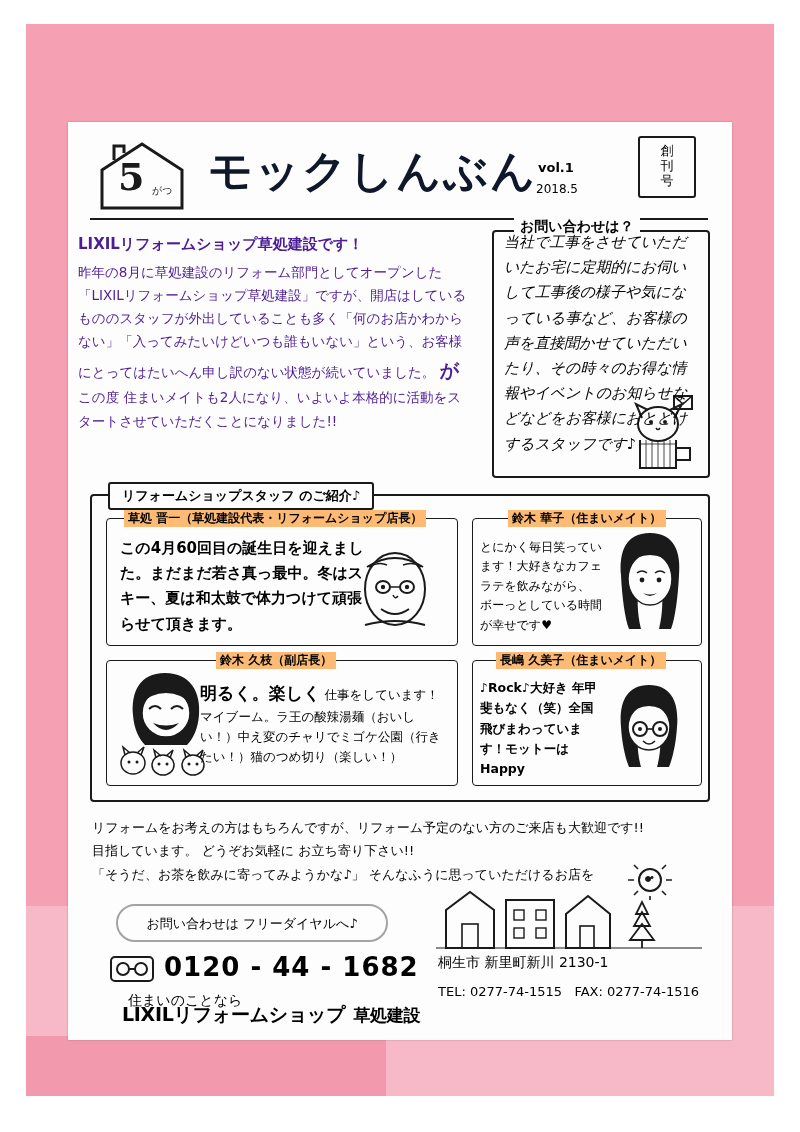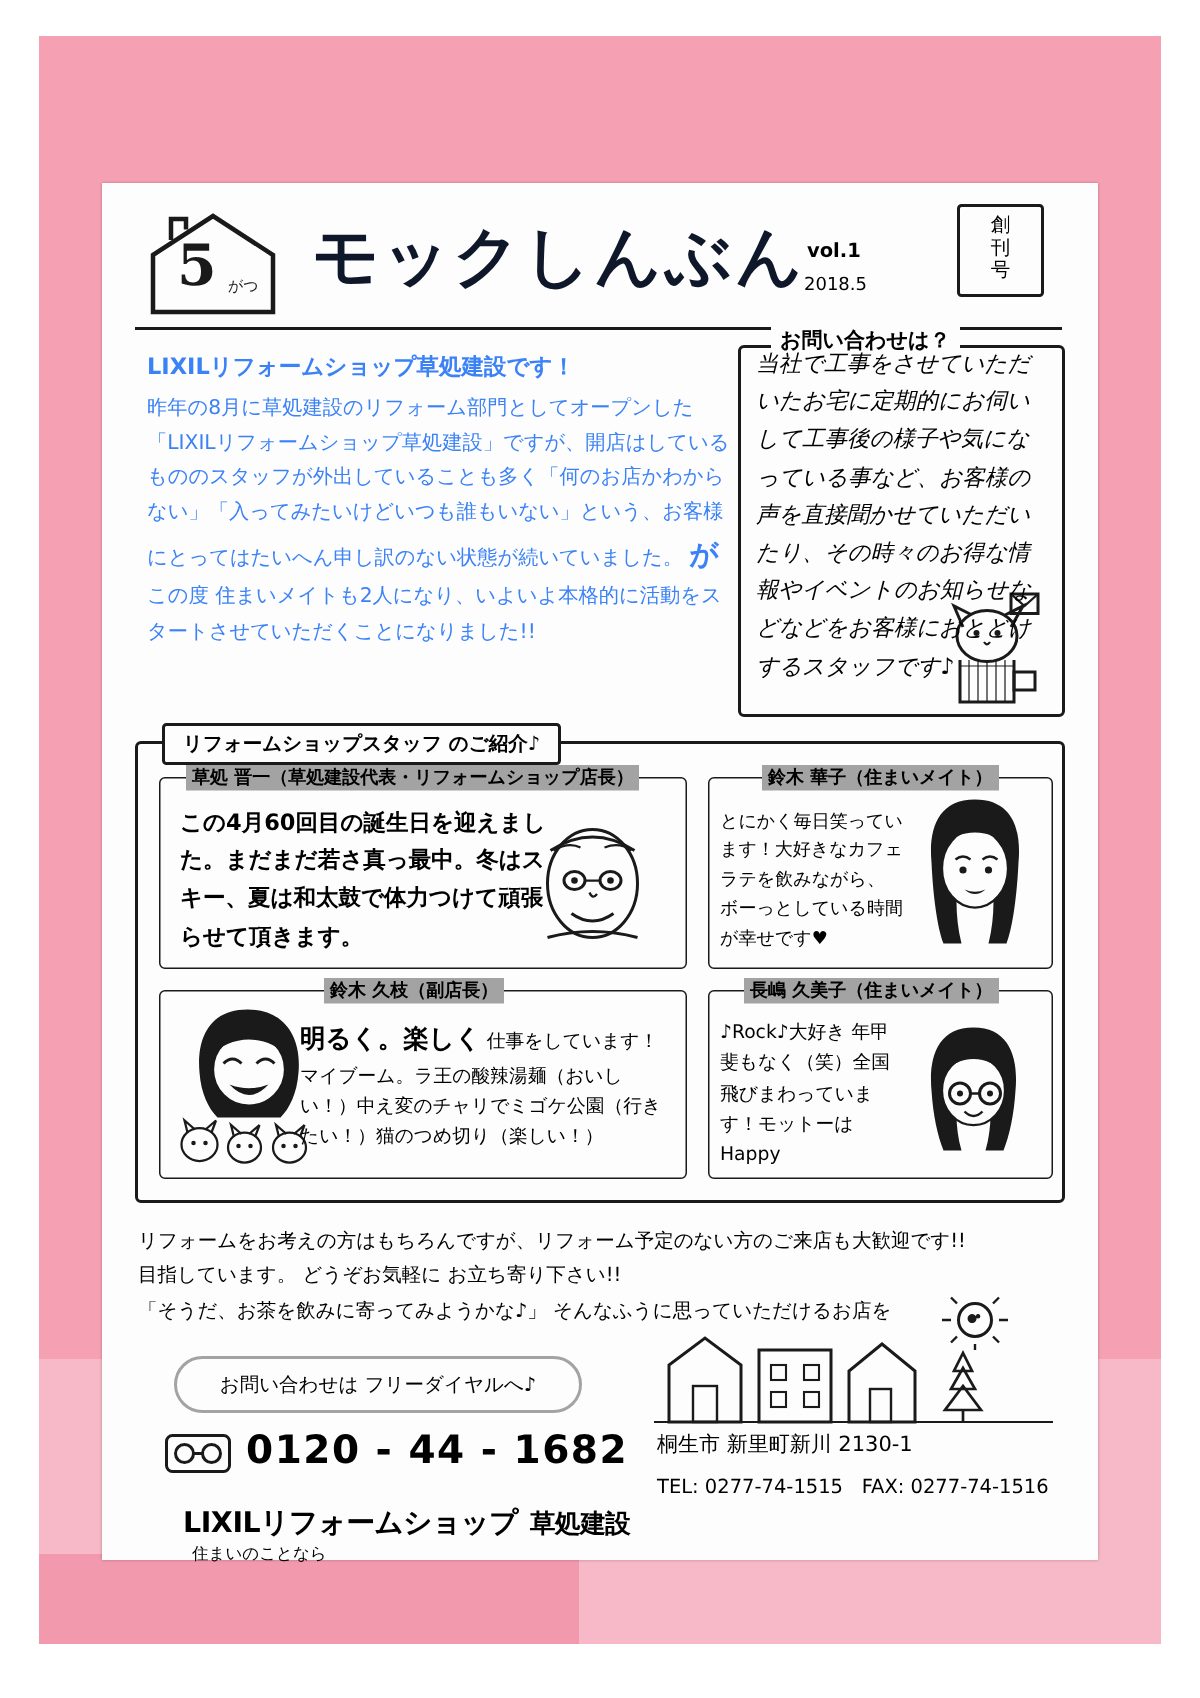--- a/index.html
+++ b/index.html
@@ -128,26 +128,26 @@
     position: absolute;
     left: 22px;
     top: 96px;
     width: 618px;
     height: 2px;
     background: #1a1a1a;
   }
   
   .intro {
     position: absolute;
-    left: 30px;
+    left: 10px;
     top: 110px;
     width: 392px;
     font-size: 13.5px;
     line-height: 1.72;
-    color: #3b82f6;
+    color: #4c1d95;
   }
   .intro .lead {
     font-size: 15px;
     font-weight: bold;
     display: block;
     margin-bottom: 3px;
   }
   .intro .big-ga {
     font-size: 19px;
     font-weight: bold;
@@ -214,21 +214,21 @@
     position: absolute;
     border: 1.5px solid #1a1a1a;
     border-radius: 4px;
     box-sizing: border-box;
     background: #fdfdfd;
   }
   .card-name {
     position: absolute;
     font-size: 12px;
     font-weight: bold;
-    background: #a3a3a3;
+    background: #fdba74;
     padding: 0 4px;
     white-space: nowrap;
   }
   .card-text {
     position: absolute;
     font-size: 12.5px;
     line-height: 1.6;
   }
   
   #card-shoichi { left: 38px;  top: 396px; width: 352px; height: 128px; }
@@ -239,21 +239,21 @@
   #name-hanako  { left: 440px; top: 388px; }
   #text-hanako  { left: 412px; top: 416px; width: 122px; font-size: 12px; line-height: 1.62; }
 
   #card-hisae   { left: 38px;  top: 538px; width: 352px; height: 126px; }
   #name-hisae   { left: 148px; top: 530px; }
   #text-hisae   { left: 132px; top: 558px; width: 250px; }
   #text-hisae .hl { font-size: 17px; font-weight: bold; }
 
   #card-kumiko  { left: 404px; top: 538px; width: 230px; height: 126px; }
   #name-kumiko  { left: 428px; top: 530px; }
-  #text-kumiko  { left: 412px; top: 556px; width: 118px; font-size: 12.5px; line-height: 1.62; }
+  #text-kumiko  { left: 412px; top: 556px; width: 118px; font-size: 12.5px; line-height: 1.62; font-weight: bold; }
 
   .face { position: absolute; }
   
   .closing {
     position: absolute;
     left: 24px;
     top: 694px;
     width: 600px;
     font-size: 13px;
     line-height: 1.8;
@@ -283,22 +283,22 @@
   .freedial-icon {
     position: absolute;
     left: 42px;
     top: 834px;
     width: 44px;
     height: 26px;
   }
   .lixil-tag {
     position: absolute;
     left: 60px;
-    top: 906px;
-    font-size: 11px;
+    top: 870px;
+    font-size: 14px;
   }
   .lixil-logo {
     position: absolute;
     left: 54px;
     top: 880px;
     font-size: 19px;
     font-weight: bold;
     letter-spacing: -0.3px;
   }
   .lixil-logo .co { font-size: 17px; margin-left: 8px; font-weight: bold; }

